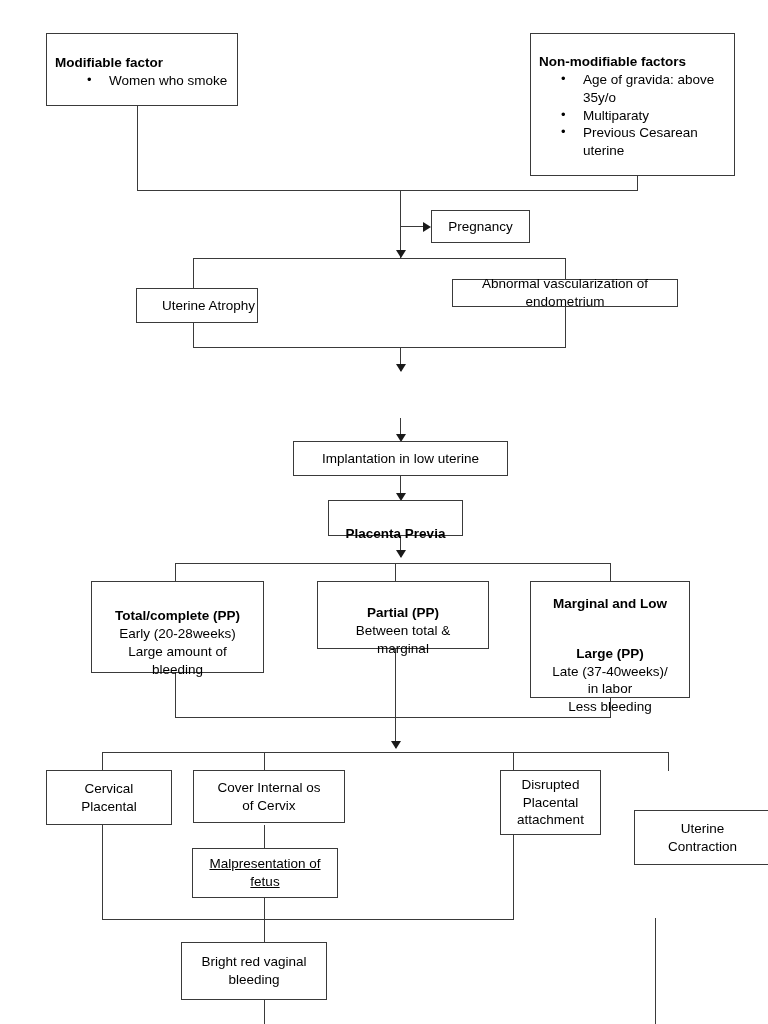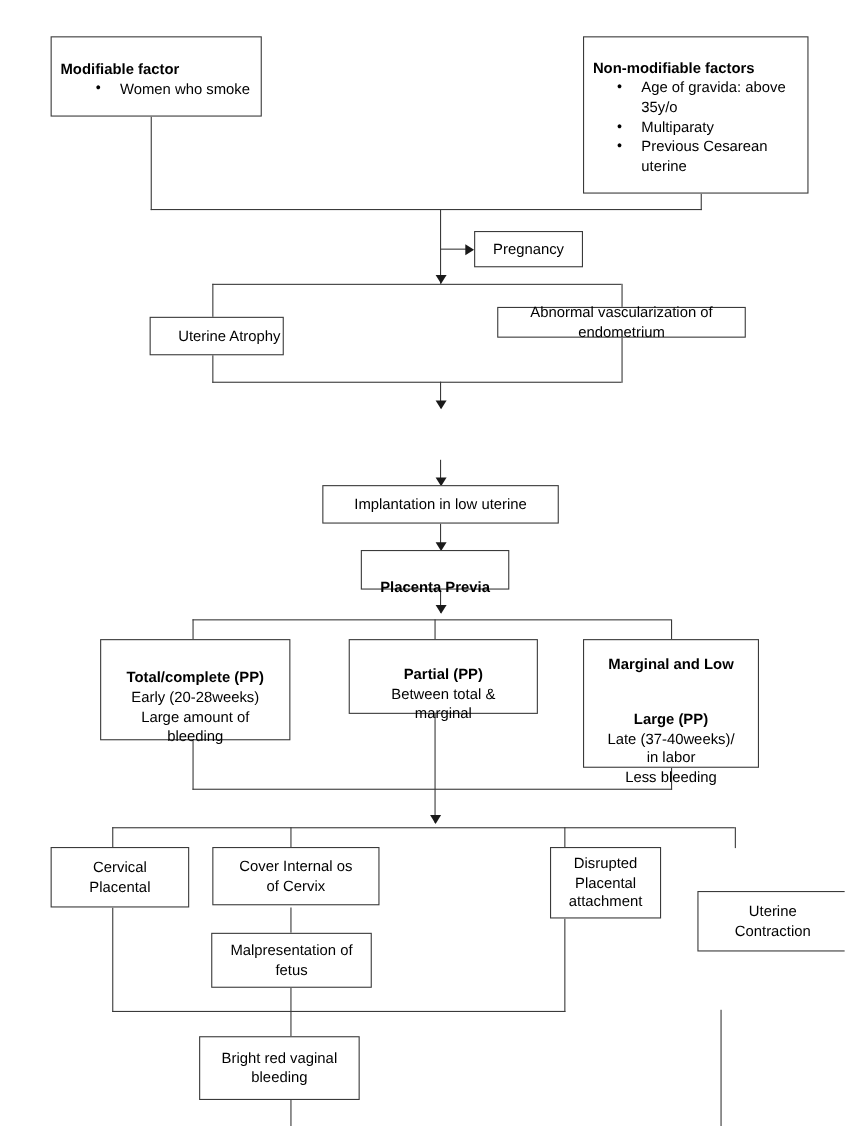--- a/index.html
+++ b/index.html
@@ -219,21 +219,21 @@
     <span class="line">attachment</span>
   </div>
 
   <div class="box" style="left:634px; top:770px; width:137px; height:55px;margin-top:40px;">
     <span class="line">Uterine</span>
     <span class="line">Contraction</span>
   </div>
 
   <div class="conn vline" style="left:264px; top:825px; height:23px;"></div>
 
-  <div class="box" style="left:192px; top:848px; width:146px; height:50px;">
+  <div class="box" style="left:192px; top:848px; width:146px; height:50px;text-decoration:underline;">
     <span class="line">Malpresentation of</span>
     <span class="line">fetus</span>
   </div>
 
   <div class="conn vline" style="left:668px; top:825px; height:23px;"></div>
 
 
   <div class="conn vline" style="left:102px; top:825px; height:95px;"></div>
   <div class="conn vline" style="left:513px; top:835px; height:85px;"></div>
   <div class="conn hline" style="left:102px; top:919px; width:412px;"></div>

